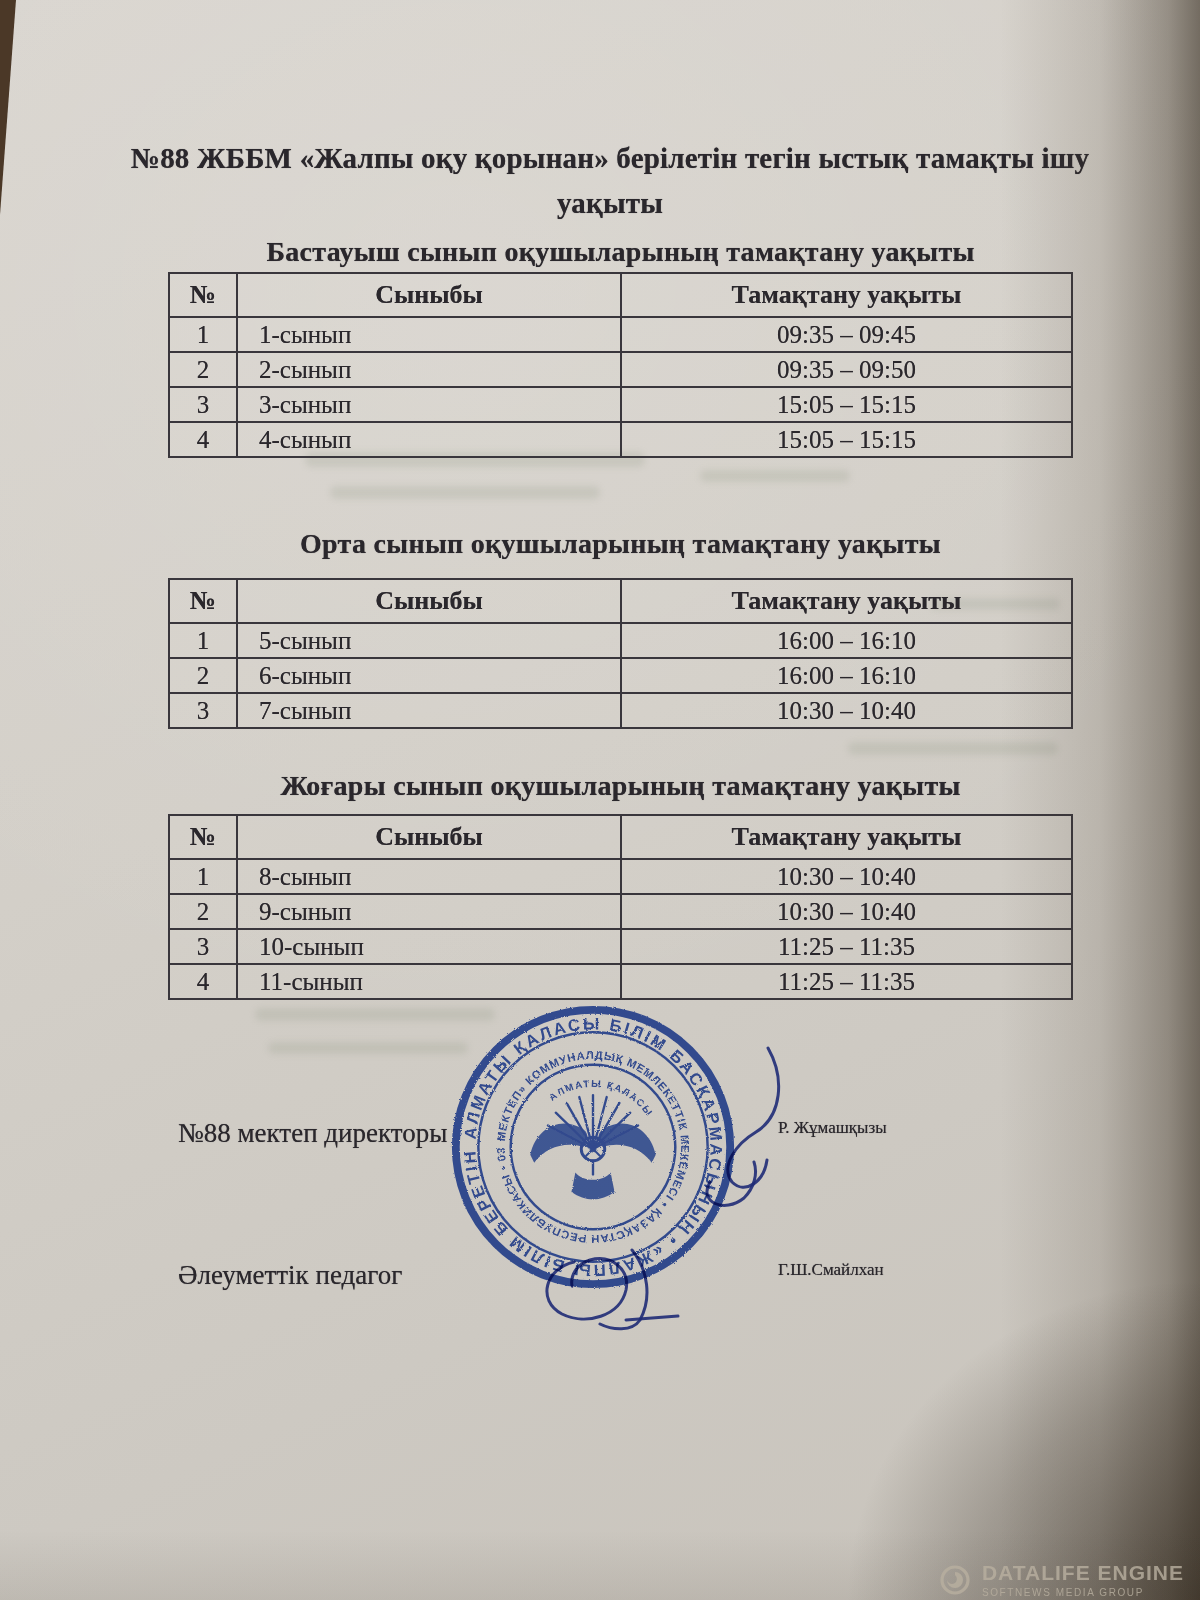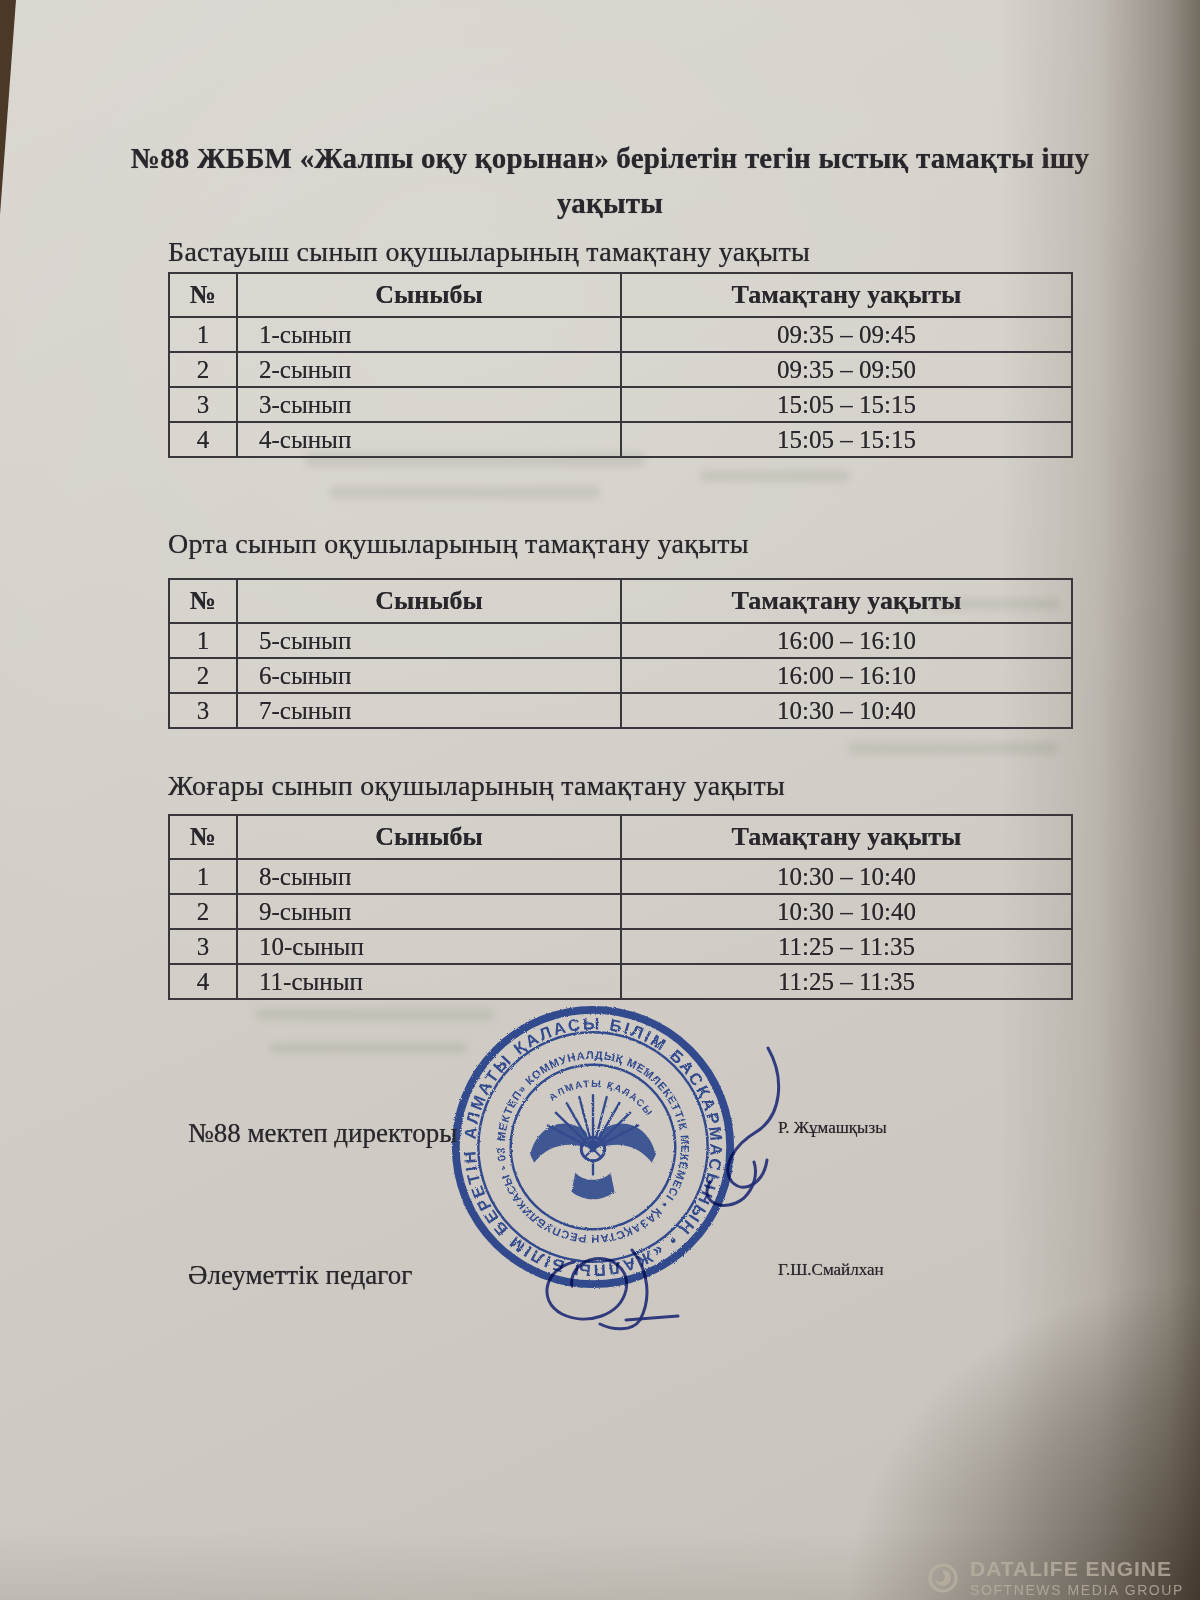--- a/index.html
+++ b/index.html
@@ -31,43 +31,43 @@
   .shadow-bottom{
     position:absolute;left:0;bottom:0;width:1200px;height:70px;pointer-events:none;
     background:linear-gradient(to bottom, rgba(0,0,0,0), rgba(60,50,38,0.10));
   }
   .title{
     position:absolute;left:90px;top:136px;width:1040px;text-align:center;
     font-size:29px;font-weight:bold;line-height:1.55;letter-spacing:0.2px;
     text-shadow:0 0 0.7px rgba(42,39,44,0.75);
   }
   .caption{
-    position:absolute;left:168px;width:905px;text-align:left;
-    font-size:28px;font-weight:normal;letter-spacing:0.3px;
+    position:absolute;left:168px;width:905px;text-align:center;
+    font-size:28px;font-weight:bold;letter-spacing:0.3px;
     text-shadow:0 0 0.7px rgba(42,39,44,0.75);
   }
   .cap1{top:236px;} .cap2{top:528px;} .cap3{top:770px;}
   table.doc-table{
     position:absolute;left:168px;width:905px;border-collapse:collapse;table-layout:fixed;
     background:rgba(255,255,255,0.03);
   }
   .t1{top:272px;} .t2{top:578px;} .t3{top:814px;}
   table.doc-table th, table.doc-table td{
     border:2px solid var(--border);
     text-shadow:0 0 0.6px rgba(42,39,44,0.7);
     overflow:hidden;white-space:nowrap;
   }
   table.doc-table th{height:40px;font-size:26px;font-weight:bold;text-align:center;}
   table.doc-table td{height:31px;font-size:25px;font-weight:normal;}
   table.doc-table col.col0{width:68px;}
   table.doc-table col.col1{width:384px;}
   table.doc-table td.c0{text-align:center;}
   table.doc-table td.c1{text-align:left;padding-left:21px;}
   table.doc-table td.c2{text-align:center;}
-  .sig-role{position:absolute;left:188px;font-size:27px;text-shadow:0 0 0.7px rgba(42,39,44,0.7);}
+  .sig-role{position:absolute;left:178px;font-size:27px;text-shadow:0 0 0.7px rgba(42,39,44,0.7);}
   .sig-name{position:absolute;left:778px;font-size:17px;text-shadow:0 0 0.7px rgba(42,39,44,0.7);}
   .sig1{top:1118px;} .sig2{top:1260px;}
   .stamp{
     position:absolute;left:446px;top:1000px;width:294px;height:294px;
     mix-blend-mode:multiply;opacity:0.92;filter:blur(0.3px) saturate(1.05);
   }
   .stamp .ring{fill:none;stroke:var(--stamp-blue);}
   .stamp text{fill:var(--stamp-blue);font-family:"Liberation Sans","DejaVu Sans",sans-serif;font-weight:bold;}
   .stamp .emblem{stroke:var(--stamp-blue);fill:none;stroke-linecap:round;}
   .stamp .emblem-fill{fill:var(--stamp-blue);stroke:none;opacity:0.9;}
@@ -75,21 +75,21 @@
   .scribble path{fill:none;stroke:var(--pen-blue);stroke-width:3;stroke-linecap:round;stroke-linejoin:round;opacity:0.9;}
   .ghost{
     position:absolute;border-radius:7px;filter:blur(3px);
     background:rgba(124,134,112,0.16);pointer-events:none;
   }
   .watermark{
     position:absolute;right:16px;bottom:2px;display:flex;align-items:center;gap:9px;
     font-family:"Liberation Sans","DejaVu Sans",sans-serif;color:var(--wm);opacity:0.8;
   }
   .wm-text .l1{font-size:21px;font-weight:bold;letter-spacing:1px;line-height:1.05;}
-  .wm-text .l2{font-size:14px;letter-spacing:1.6px;margin-top:2px;}
+  .wm-text .l2{font-size:10px;letter-spacing:1.6px;margin-top:2px;}
 </style>
 </head>
 <body>
 
 <div class="paper"></div>
 
 <div class="ghost" style="left:305px;top:452px;width:340px;height:15px;"></div>
 <div class="ghost" style="left:330px;top:486px;width:270px;height:13px;"></div>
 <div class="ghost" style="left:700px;top:470px;width:150px;height:12px;"></div>
 <div class="ghost" style="left:930px;top:598px;width:130px;height:12px;"></div>

